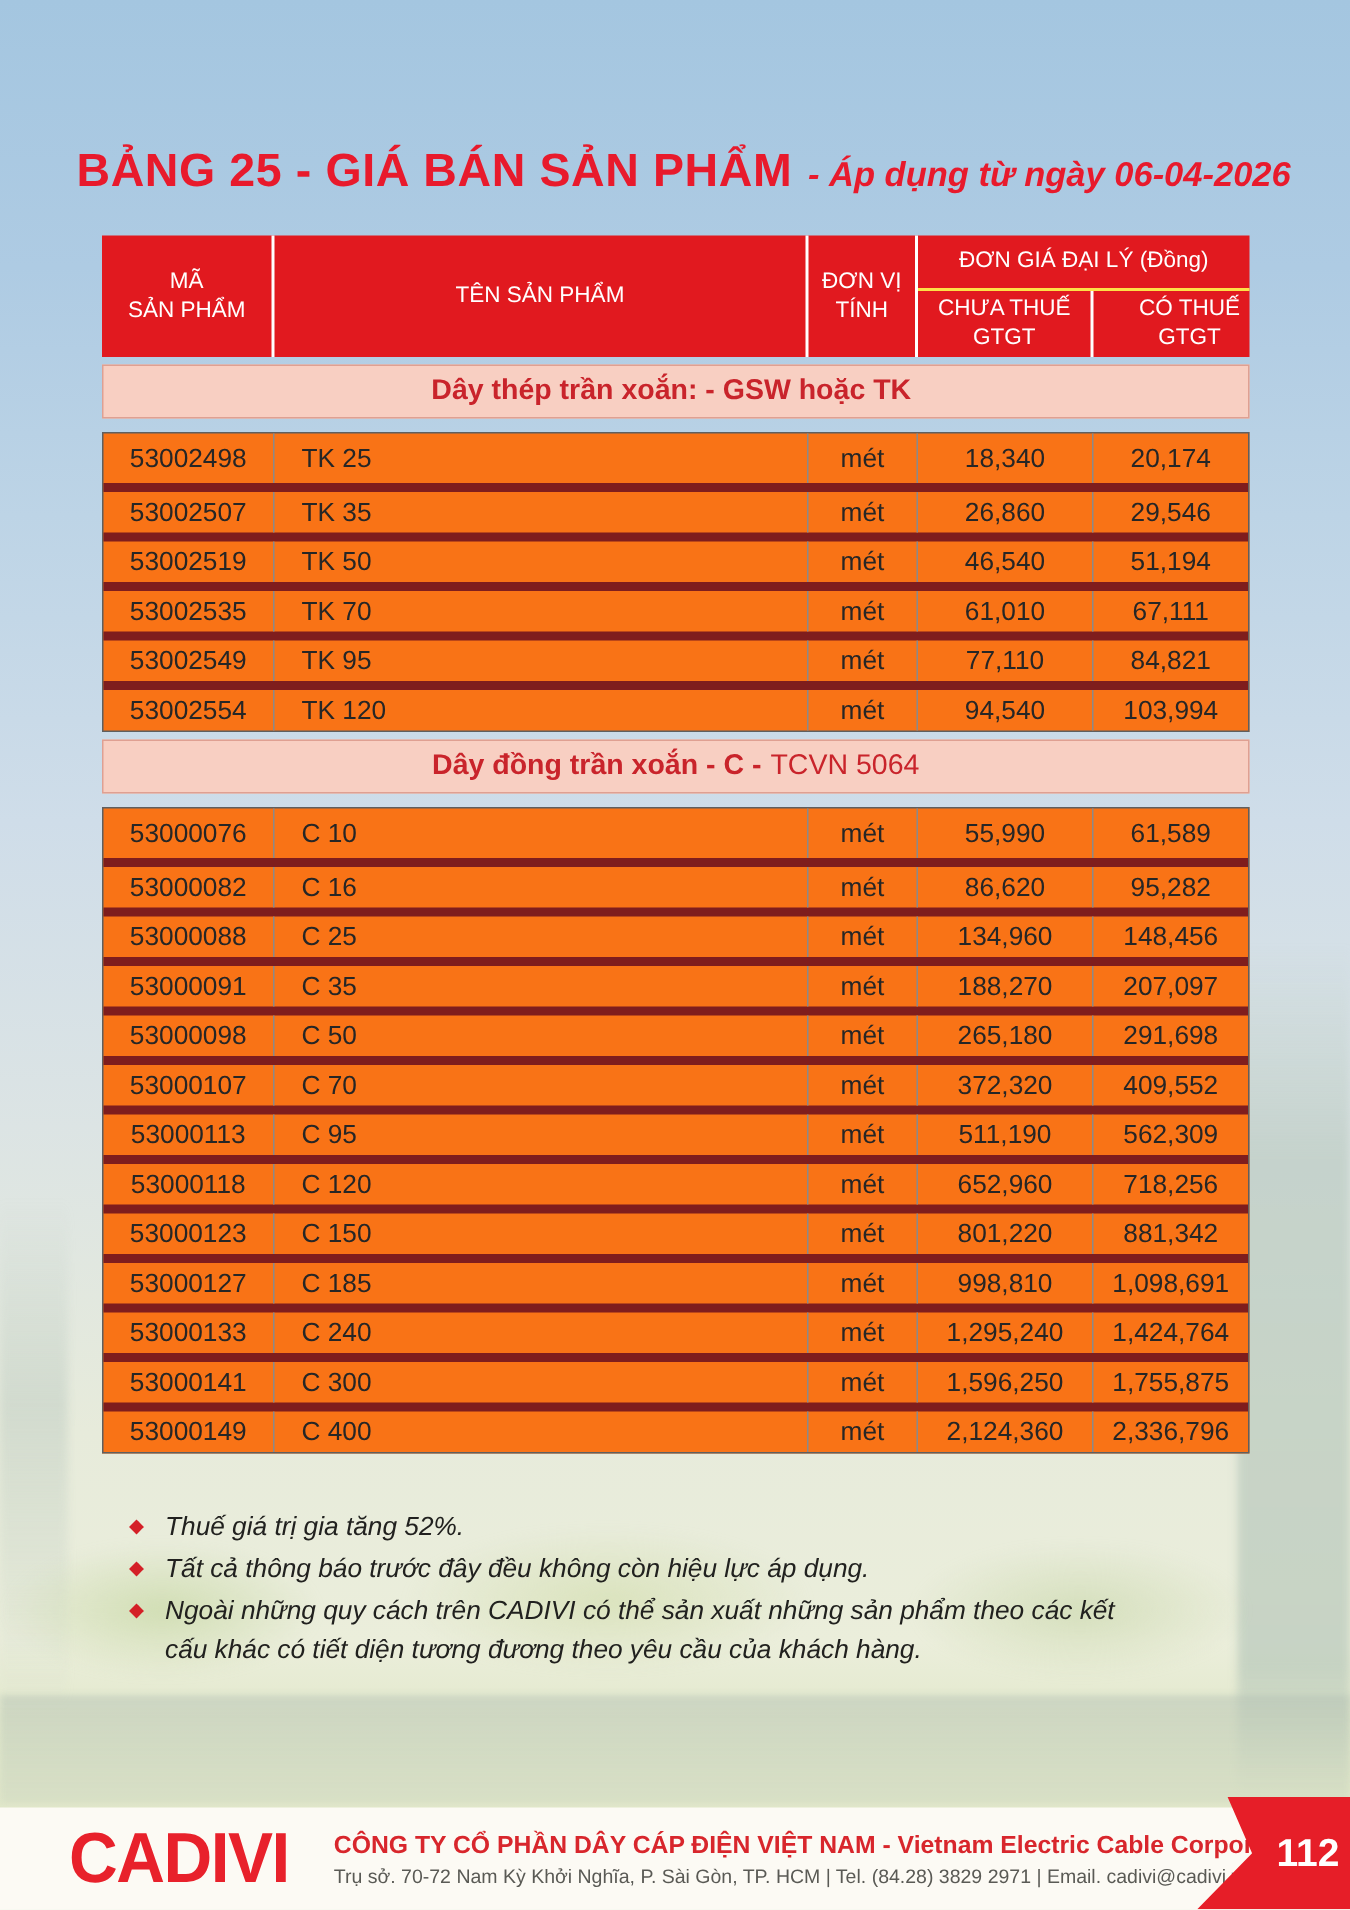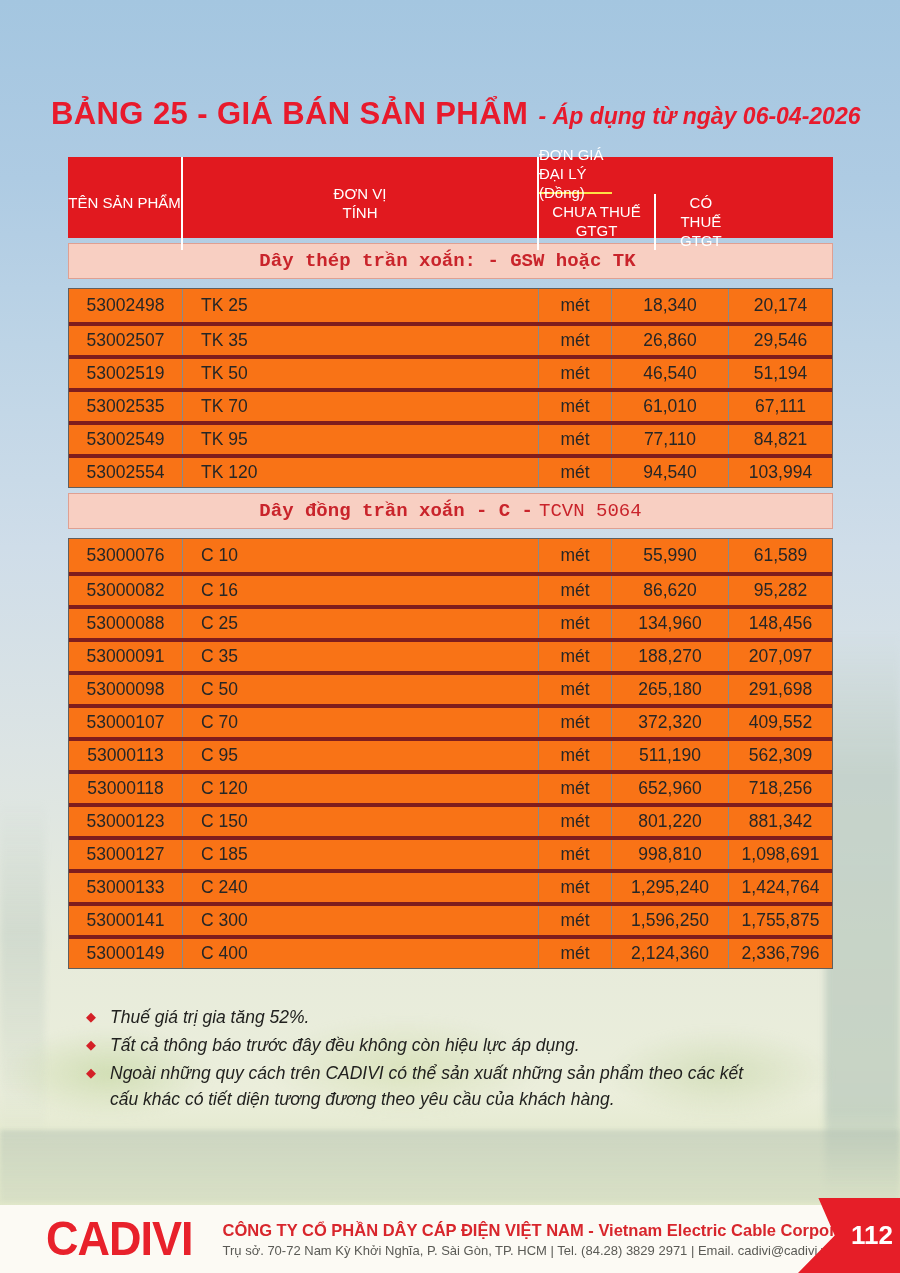--- a/index.html
+++ b/index.html
@@ -58,28 +58,28 @@
     height:37px; display:flex; align-items:center; justify-content:center;
     border-bottom:2px solid #fde047;
   }
   .group-sub { flex:1; display:grid; grid-template-columns:117px 1fr;gap:24px; }
   .group-sub .th:last-child { border-right:none; }
 
   .section-band {
     margin-top:5px; height:36px; background:#f8cfc2;
     border:1px solid #dfa092;
     display:flex; align-items:center; justify-content:center; gap:6px;
-    font-size:19px; color:#c9242b;font-family:Liberation Mono, monospace;
+    font-size:19px; color:#c9242b;
   }
   .section-band .bold { font-weight:bold; }
   .section-band .normal { font-weight:normal; }
 
   .rows-block { margin-top:9px; border:1px solid #5f5f5f; background:#f97316; }
   .trow { display:grid; grid-template-columns:114px 356px 73px 117px 1fr; height:33px; }
-  .trow + .trow { border-top:4px solid #7f1d1d; }
+  .trow + .trow { border-top:6px solid #7f1d1d; }
   .trow .td {
     display:flex; align-items:center; justify-content:center;
     font-size:17.5px; color:#262626; border-right:1px solid #8a8a8a;
   }
   .trow .td:last-child { border-right:none; }
   .trow .c-name { justify-content:flex-start; padding-left:18px; }
 
   
   .notes { position:absolute; left:86px; top:1004px; width:660px; list-style:none; }
   .note { display:flex; gap:14px; font-size:17.5px; font-style:italic; color:#21211f; line-height:26px; margin-bottom:2px; }
@@ -114,20 +114,22 @@
 <div class="bg-trees"></div>
 <div class="bg-pond"></div>
 
 <div class="page-title">
   <span class="main">BẢNG 25 - GIÁ BÁN SẢN PHẨM</span>
   <span class="suffix">- Áp dụng từ ngày 06-04-2026</span>
 </div>
 
 <div class="price-table">
   <div class="thead">
+    <div class="th">MÃ
+SẢN PHẨM</div>
     <div class="th">TÊN SẢN PHẨM</div>
     <div class="th">ĐƠN VỊ
 TÍNH</div>
     <div class="price-group">
       <div class="group-label">ĐƠN GIÁ ĐẠI LÝ (Đồng)</div>
       <div class="group-sub">
         <div class="th">CHƯA THUẾ
 GTGT</div>
         <div class="th">CÓ THUẾ
 GTGT</div>

